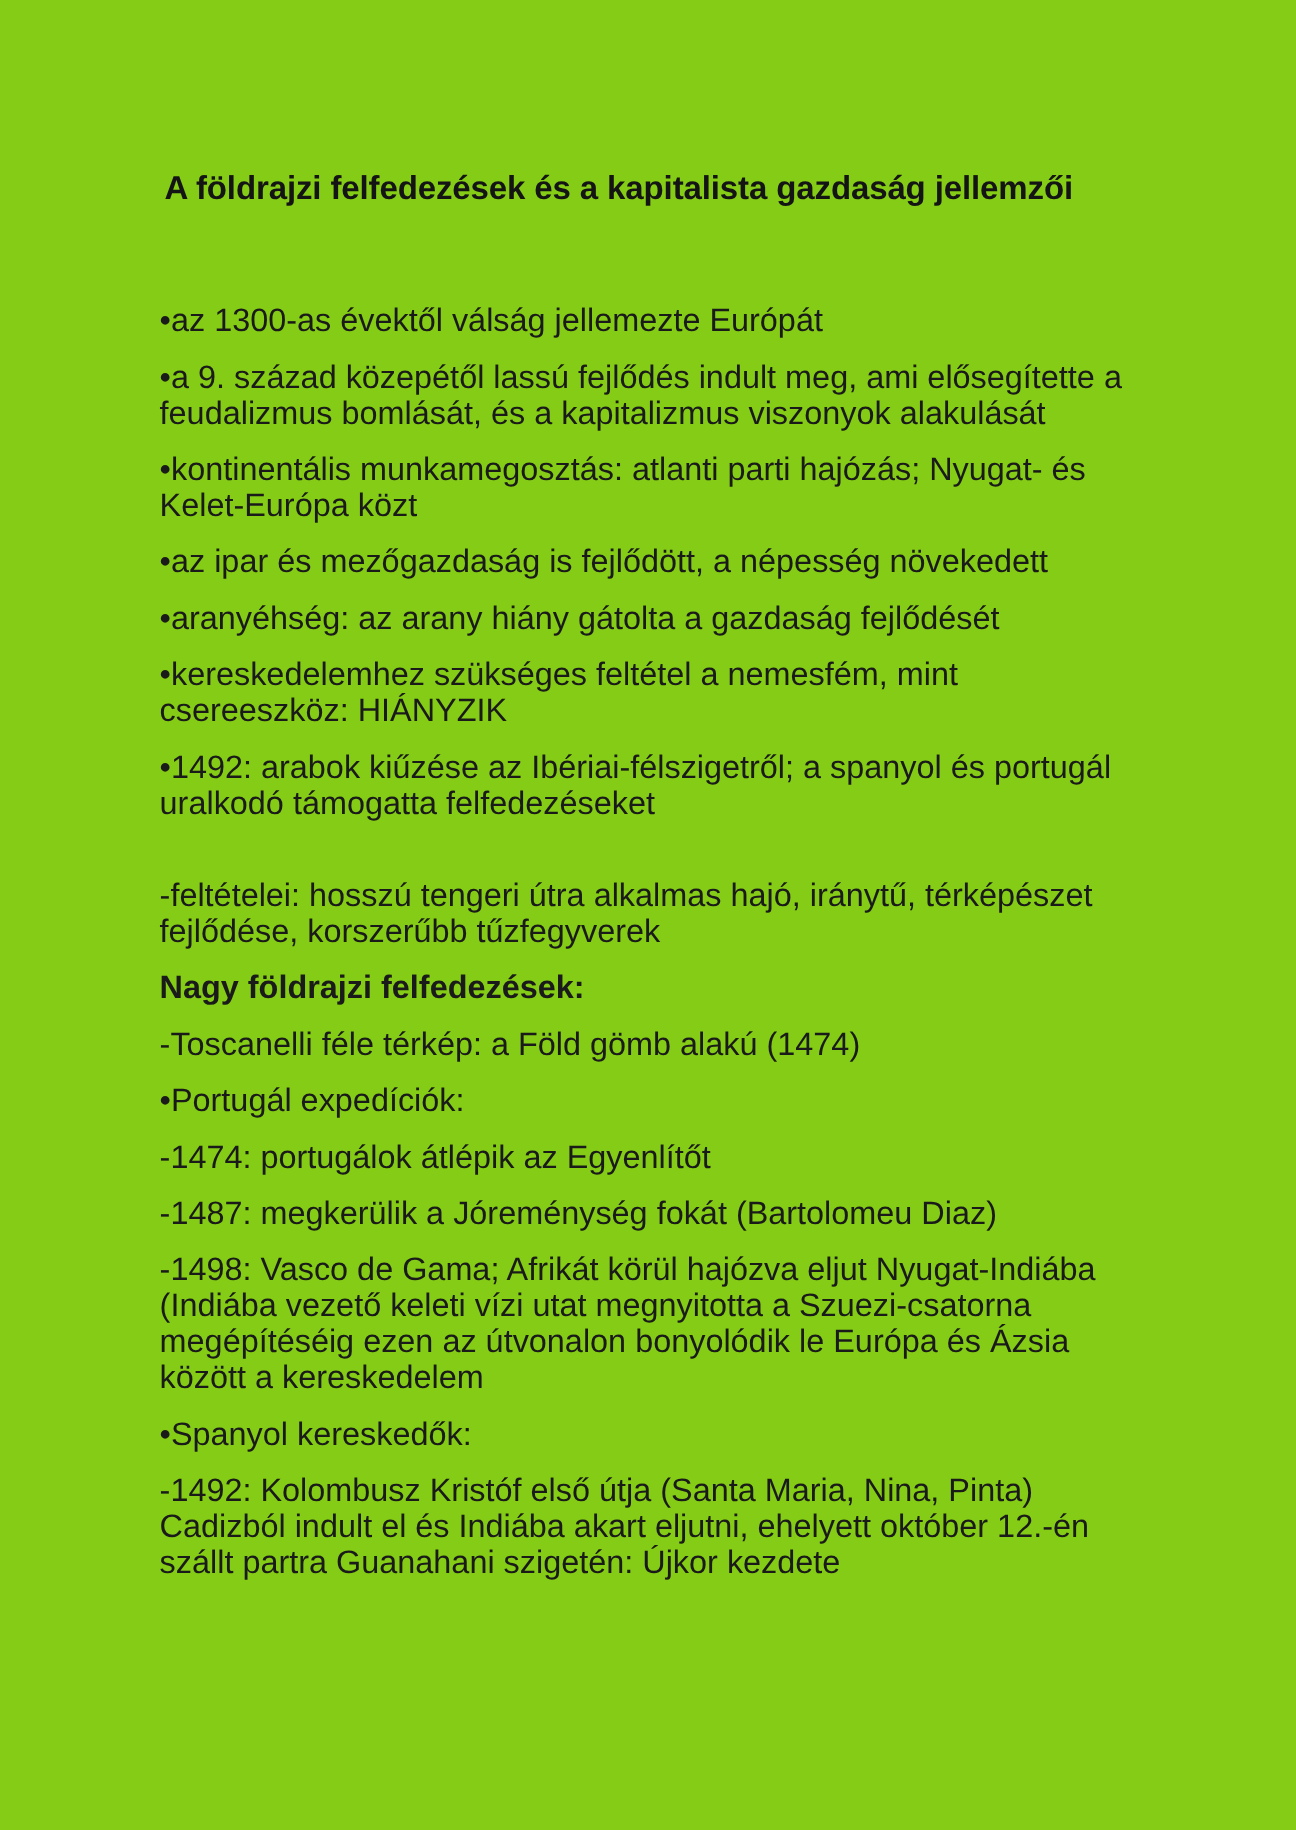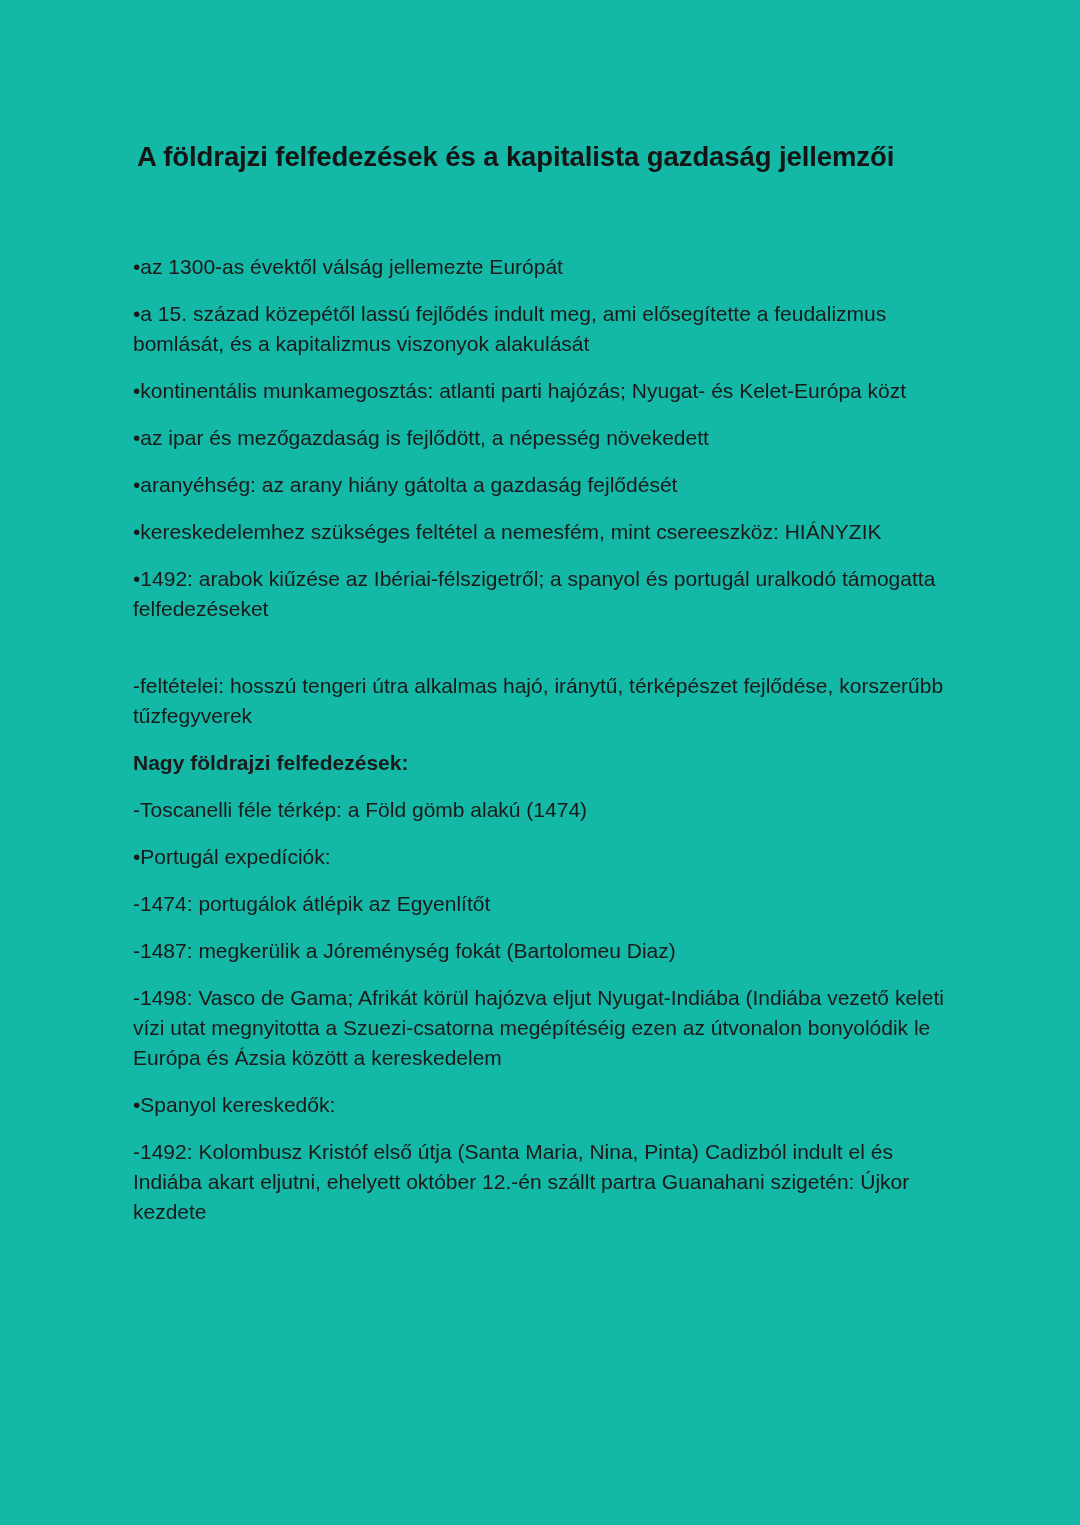--- a/index.html
+++ b/index.html
@@ -11,21 +11,21 @@
     width: 1080px;
     height: 1525px;
     font-family: "Liberation Sans", sans-serif;
     color: #1a1a1a;
     -webkit-font-smoothing: antialiased;
   }
   .page {
     position: relative;
     width: 1080px;
     height: 1525px;
-    background: #14b8a6;
+    background: #84cc16;
     box-sizing: border-box;
   }
   .content {
     position: absolute;
     left: 133px;
     top: 140px;
     width: 815px;
   }
   .doc-title {
     font-size: 27.5px;
@@ -33,21 +33,21 @@
     line-height: 34px;
     letter-spacing: -0.1px;
     margin: 0 0 0 4px;
     color: #141414;
     white-space: nowrap;
   }
   .body-block {
     margin-top: 78px;
   }
   p.para {
-    font-size: 21px;
+    font-size: 27px;
     line-height: 30px;
     margin: 0 0 17px 0;
     color: #1a1a1a;
     letter-spacing: 0px;
   }
   p.para.bold {
     font-weight: bold;
   }
   p.spacer {
     margin: 0;
@@ -57,21 +57,21 @@
 </head>
 <body>
 
 <div class="page">
   <div class="content">
 
     <h1 class="doc-title">A földrajzi felfedezések és a kapitalista gazdaság jellemzői</h1>
 
     <div class="body-block" id="body-block">
         <p class="para">•az 1300-as évektől válság jellemezte Európát</p>
-        <p class="para">•a 15. század közepétől lassú fejlődés indult meg, ami elősegítette a feudalizmus bomlását, és a kapitalizmus viszonyok alakulását</p>
+        <p class="para">•a 9. század közepétől lassú fejlődés indult meg, ami elősegítette a feudalizmus bomlását, és a kapitalizmus viszonyok alakulását</p>
         <p class="para">•kontinentális munkamegosztás: atlanti parti hajózás; Nyugat- és Kelet-Európa közt</p>
         <p class="para">•az ipar és mezőgazdaság is fejlődött, a népesség növekedett</p>
         <p class="para">•aranyéhség: az arany hiány gátolta a gazdaság fejlődését</p>
         <p class="para">•kereskedelemhez szükséges feltétel a nemesfém, mint csereeszköz: HIÁNYZIK</p>
         <p class="para">•1492: arabok kiűzése az Ibériai-félszigetről; a spanyol és portugál uralkodó támogatta felfedezéseket</p>
         <p class="spacer"></p>
         <p class="para">-feltételei: hosszú tengeri útra alkalmas hajó, iránytű, térképészet fejlődése, korszerűbb tűzfegyverek</p>
         <p class="para bold">Nagy földrajzi felfedezések:</p>
         <p class="para">-Toscanelli féle térkép: a Föld gömb alakú (1474)</p>
         <p class="para">•Portugál expedíciók:</p>

